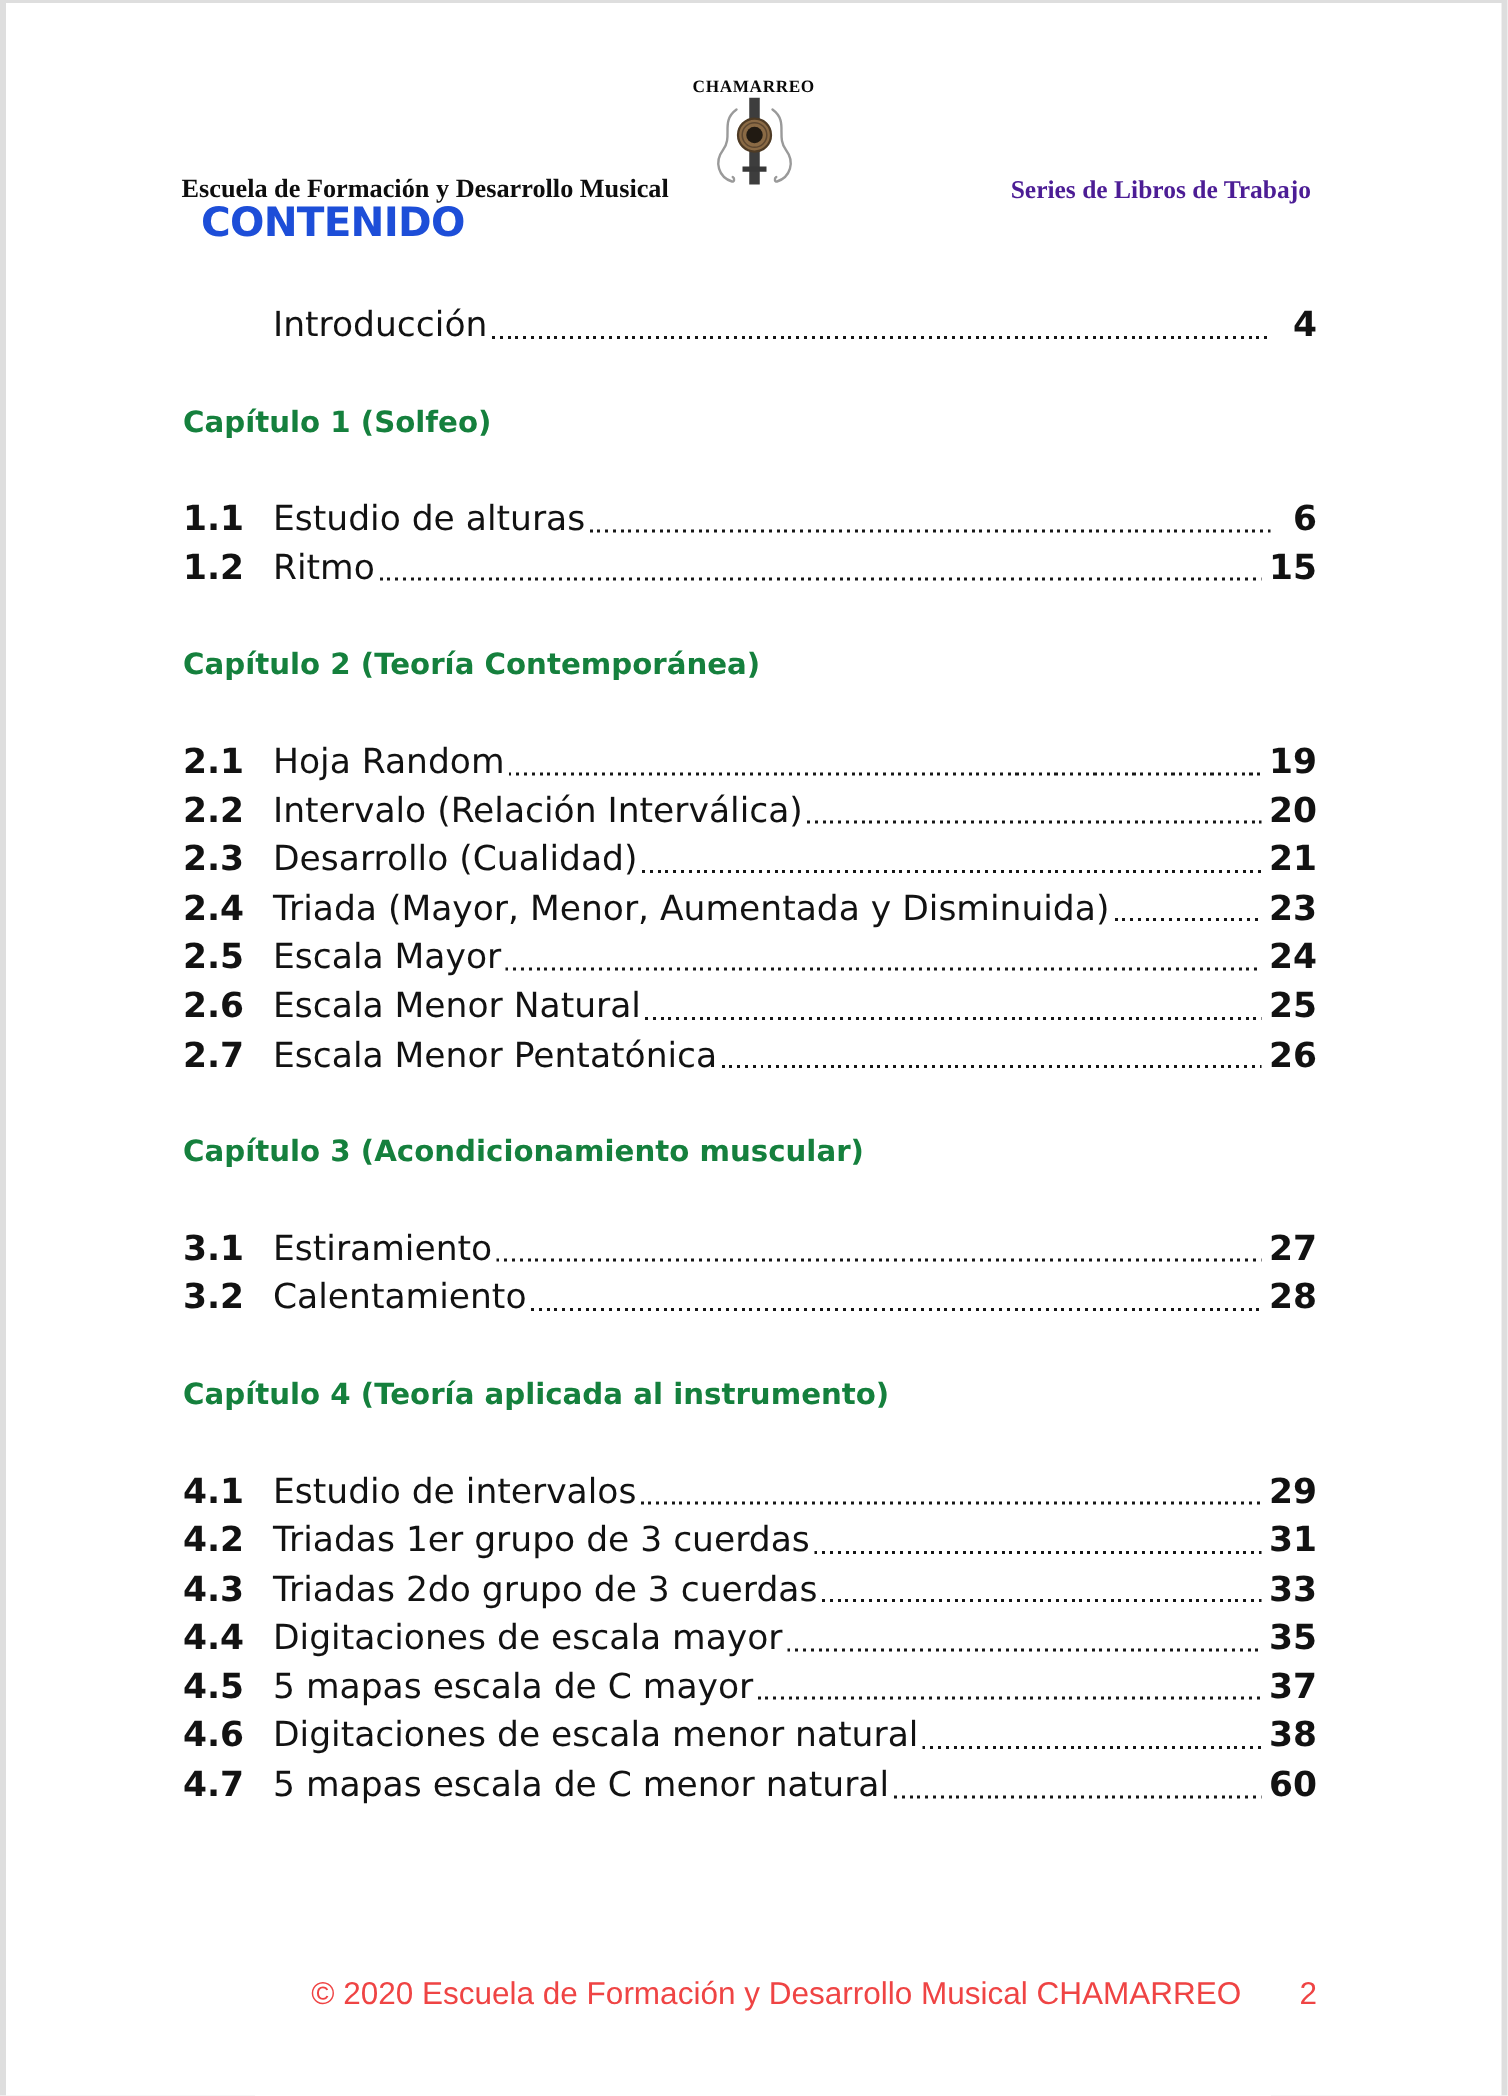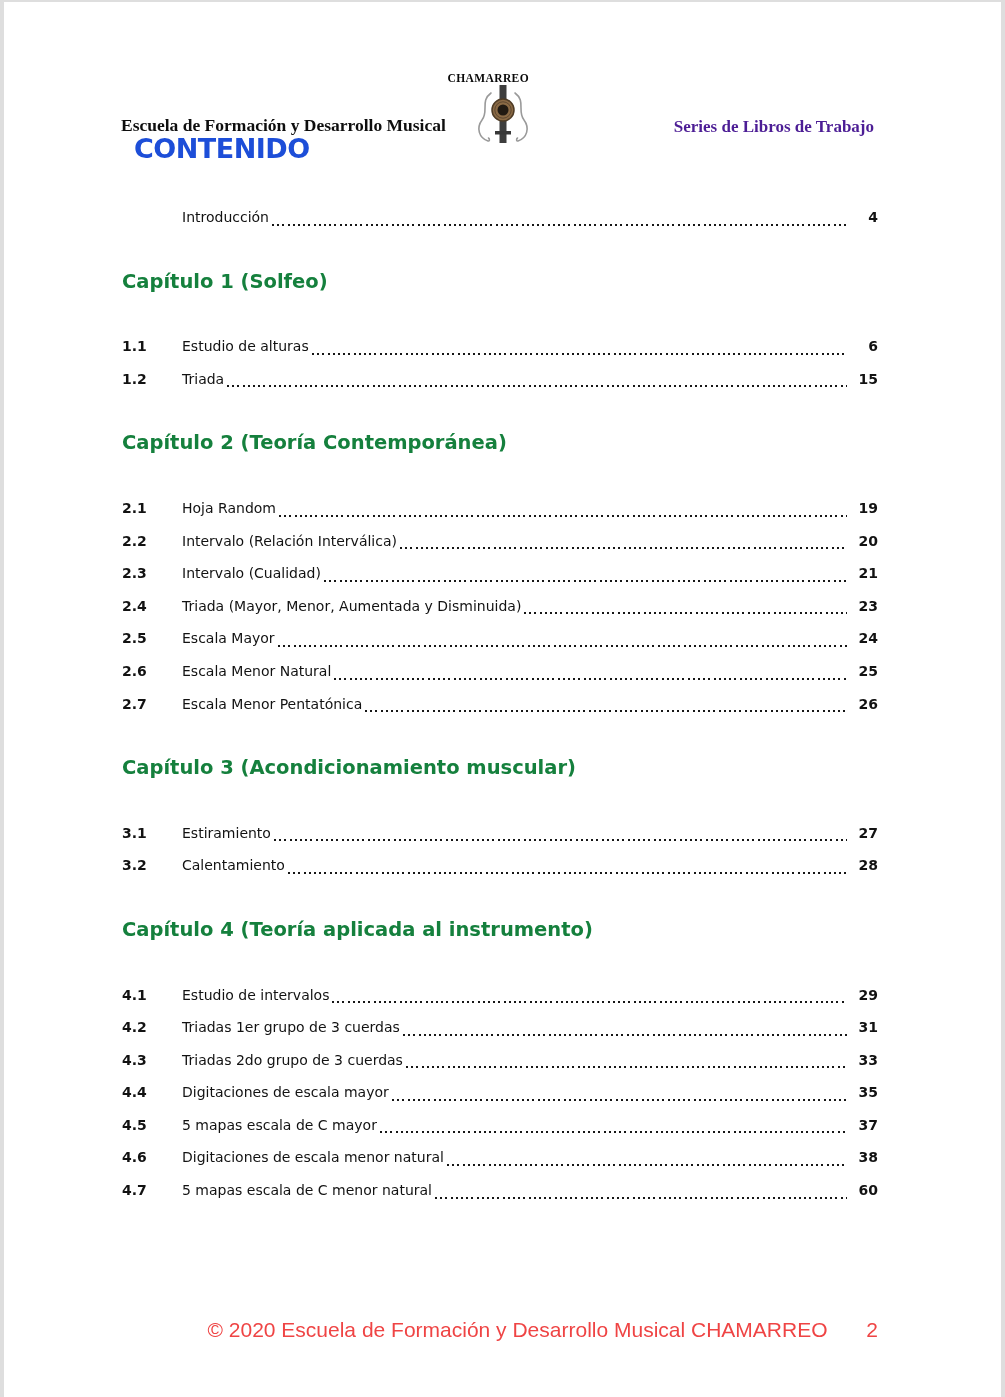--- a/index.html
+++ b/index.html
@@ -25,44 +25,44 @@
     font-weight: bold; font-size: 17.5px; color: #0e0e0e;
     white-space: nowrap;
   }
   .hdr-right {
     position: absolute; right: 127px; top: 115px;
     font-family: "Liberation Serif", serif;
     font-weight: bold; font-size: 17px; color: #4c1d95;
     white-space: nowrap;
   }
   .logo {
-    position: absolute; left: 50%; top: 70px;
+    position: absolute; left: 50%; top: 50px;
     transform: translateX(-50%);
-    width: 110px; 
+    width: 110px; text-align: center;
   }
   .logo-text {
     font-family: "Liberation Serif", serif;
     font-weight: bold; font-size: 11.5px; letter-spacing: 0.4px;
     color: #090909; white-space: nowrap;
   }
   .logo svg { display: block; margin: 1px auto 0; }
 
   
   .content {
     position: absolute; left: 118px; right: 123px; top: 0;
   }
   .toc-title {
     margin: 12px; padding-top: 117px;
     font-size: 27px; font-weight: bold; letter-spacing: -0.5px;
     line-height: 36px; color: #1d4ed8;
   }
   .toc-row {
     display: flex; align-items: flex-end;
     height: 32.6px; line-height: 32.6px;
-    font-size: 14px; white-space: nowrap;
+    font-size: 23px; white-space: nowrap;
   }
   .intro-row { margin-top: 34px; }
   .toc-row .num {
     flex: 0 0 60px; font-weight: bold;
   }
   .toc-row .label { flex: 0 0 auto; }
   .toc-row .leader {
     flex: 1 1 auto; height: 2px; align-self: flex-end;
     margin: 0 5px 8px 3px;
     background: repeating-linear-gradient(to right, #161616 0 2px, transparent 2px 5.2px);
@@ -130,21 +130,21 @@
     <div class="entries">
   <div class="toc-row">
     <span class="num">1.1</span>
     <span class="label">Estudio de alturas</span>
     <span class="leader"></span>
     <span class="pagenum">6</span>
   </div>
 
   <div class="toc-row">
     <span class="num">1.2</span>
-    <span class="label">Triada</span>
+    <span class="label">Ritmo</span>
     <span class="leader"></span>
     <span class="pagenum">15</span>
   </div>
 </div>
   </section>
 
   <section class="chapter">
     <h2 class="chapter-heading">Capítulo 2 (Teoría Contemporánea)</h2>
     <div class="entries">
   <div class="toc-row">
@@ -156,21 +156,21 @@
 
   <div class="toc-row">
     <span class="num">2.2</span>
     <span class="label">Intervalo (Relación Interválica)</span>
     <span class="leader"></span>
     <span class="pagenum">20</span>
   </div>
 
   <div class="toc-row">
     <span class="num">2.3</span>
-    <span class="label">Intervalo (Cualidad)</span>
+    <span class="label">Desarrollo (Cualidad)</span>
     <span class="leader"></span>
     <span class="pagenum">21</span>
   </div>
 
   <div class="toc-row">
     <span class="num">2.4</span>
     <span class="label">Triada (Mayor, Menor, Aumentada y Disminuida)</span>
     <span class="leader"></span>
     <span class="pagenum">23</span>
   </div>

